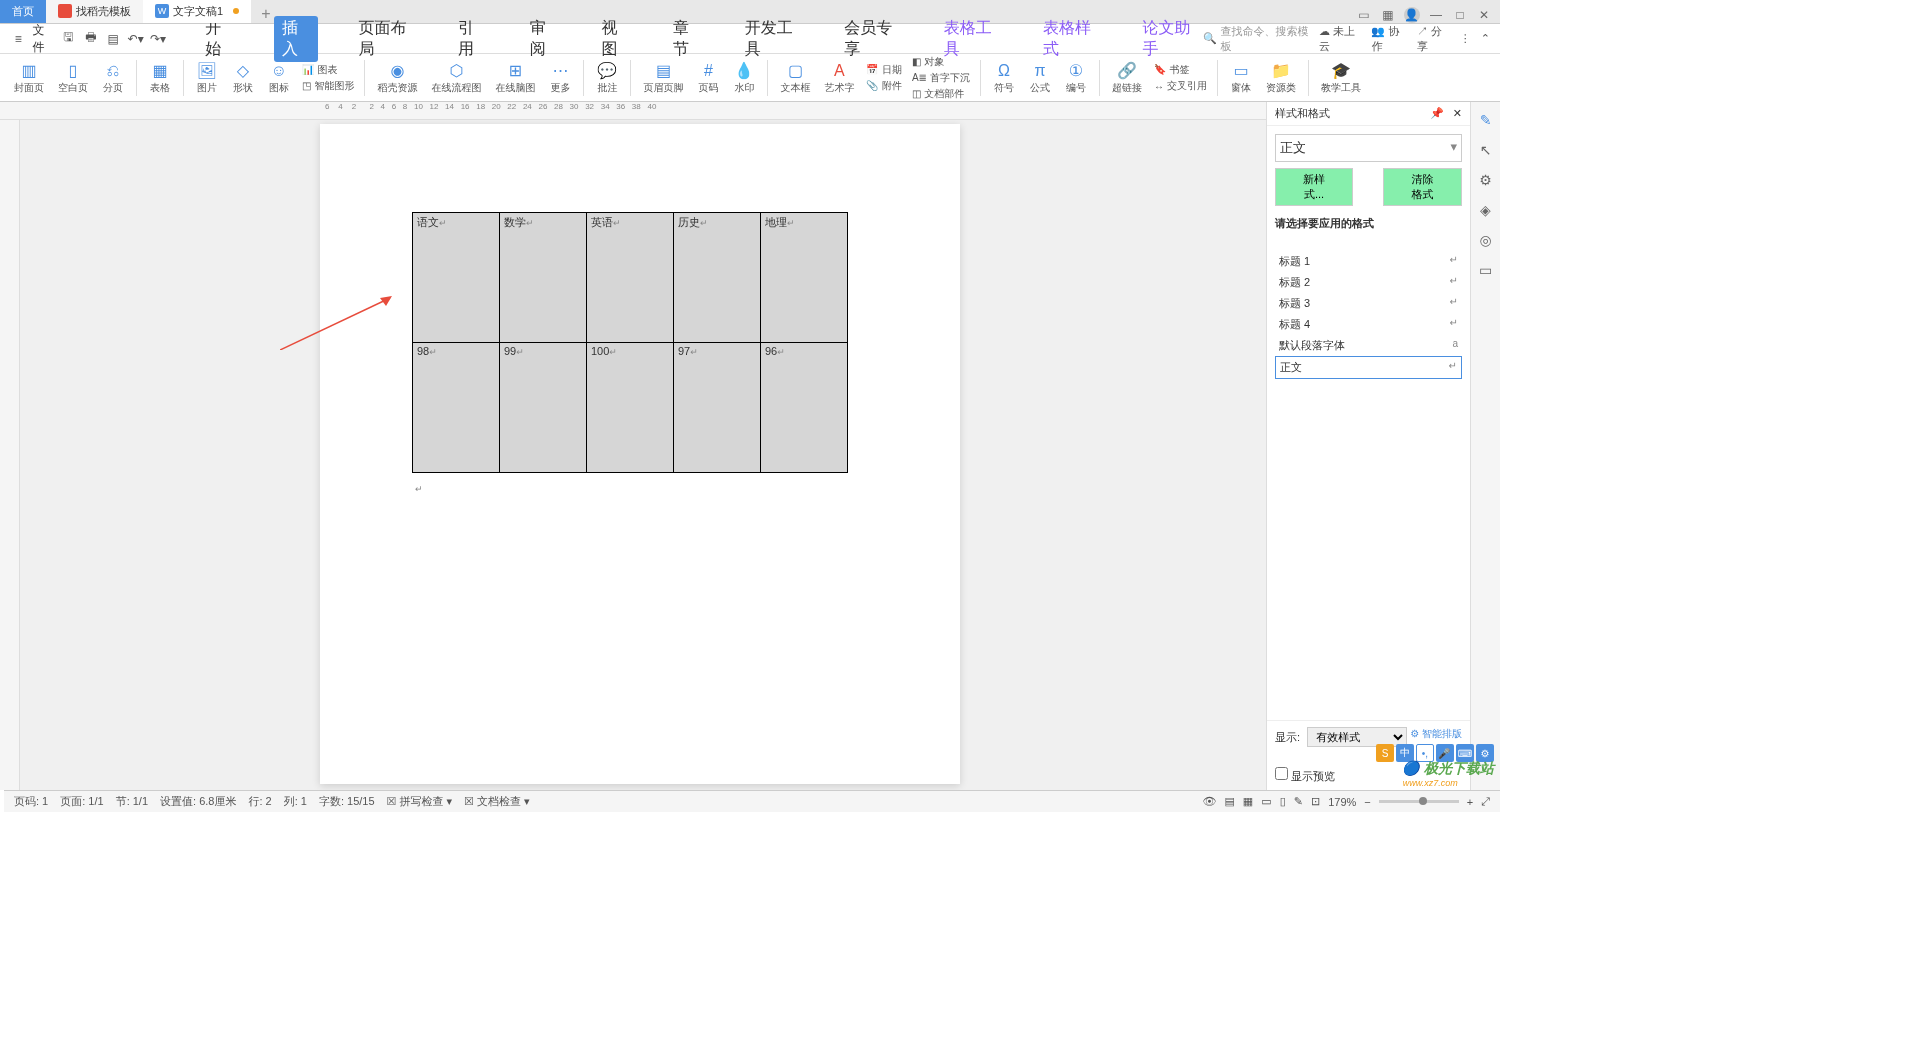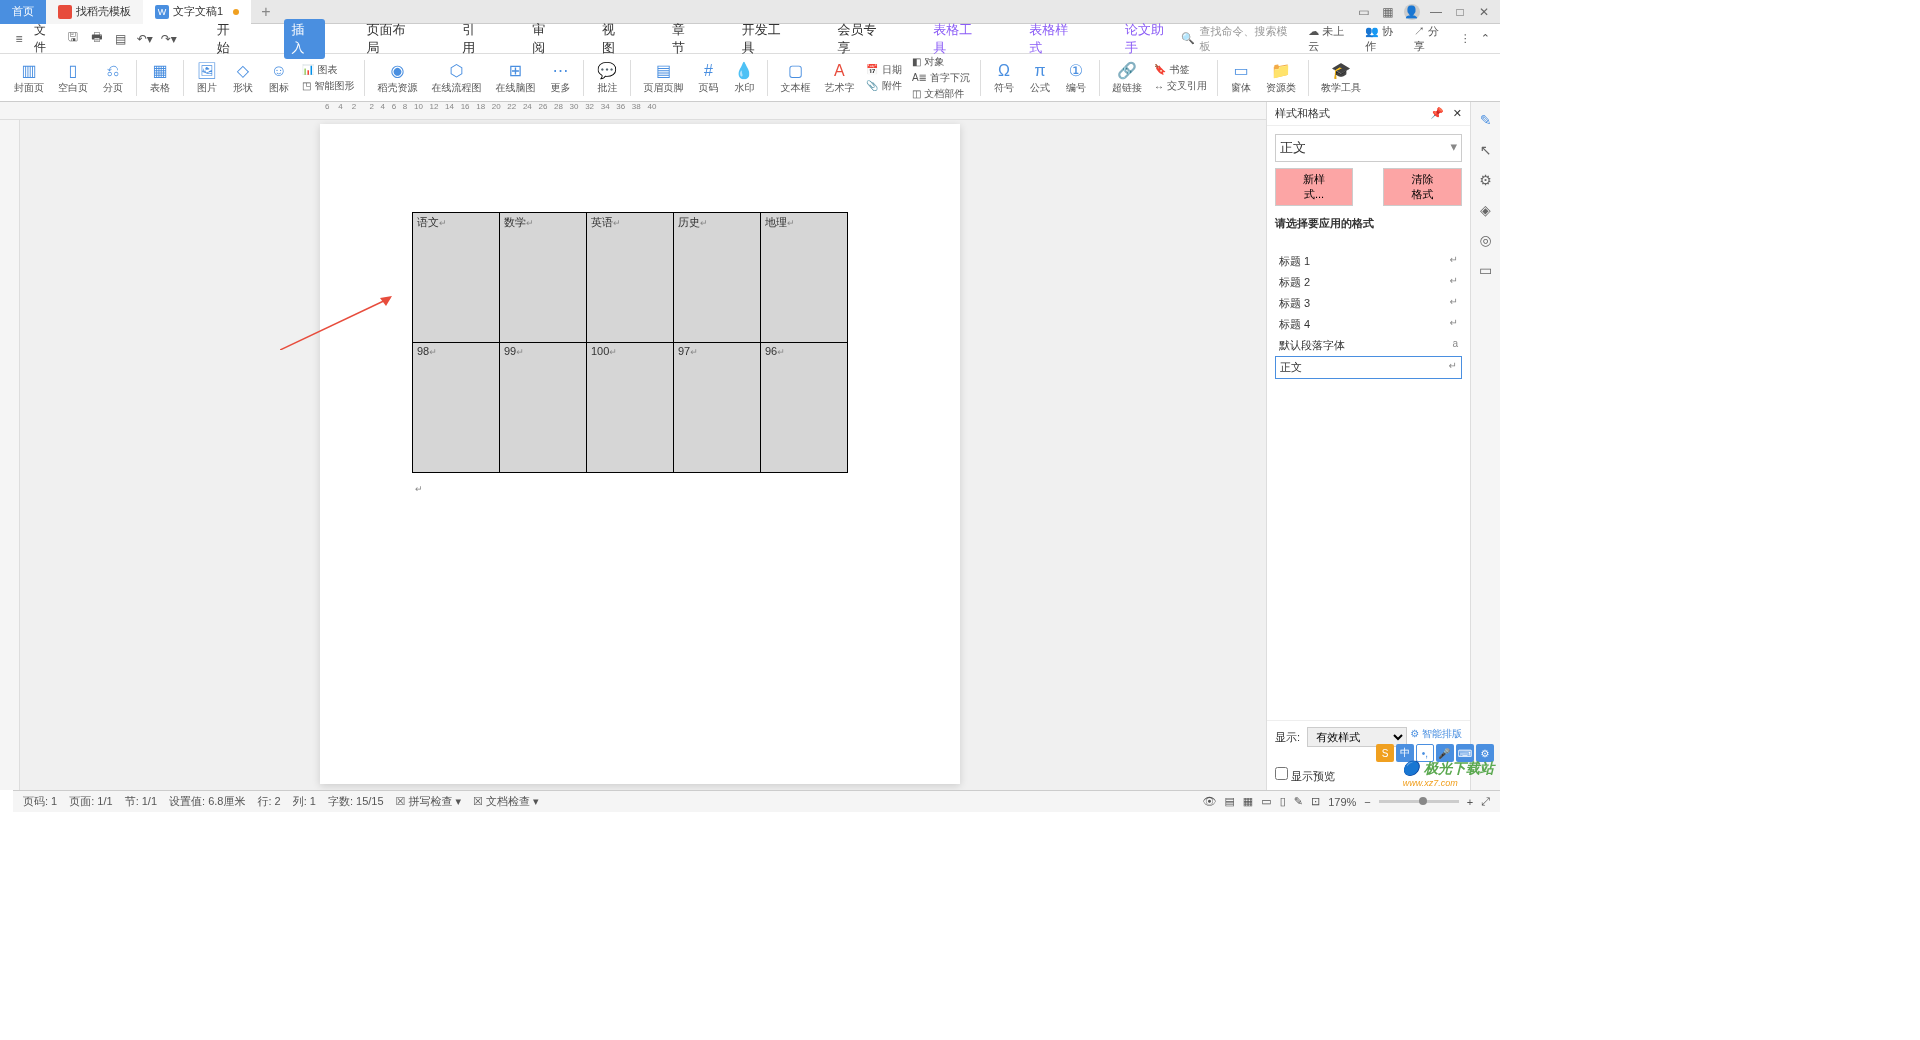--- a/index.html
+++ b/index.html
@@ -1,35 +1,35 @@
 <!DOCTYPE html>
 <html><head>
 <meta charset="utf-8">
 <style>
 * { margin: 0; padding: 0; box-sizing: border-box; font-family: "Microsoft YaHei", sans-serif; }
 body { background: #fff; font-size: 12px; color: #333; overflow: hidden; width: 1500px; height: 812px; position: relative; }
 
 
-.titlebar { height: 24px; background: #e8e8e8; display: flex; align-items: center; border-bottom: 1px solid #ccc; }
+.titlebar { height: 24px; background: #e8e8e8; display: flex; align-items: flex-end; border-bottom: 1px solid #ccc; }
 .tab { height: 24px; padding: 0 12px; display: flex; align-items: center; gap: 4px; font-size: 11px; cursor: pointer; position: relative; }
 .tab.active { background: #4a8fe0; color: #fff; }
 .tab.template { background: #f5f5f5; }
 .tab.doc { background: #fff; }
 .tab .icon { width: 14px; height: 14px; display: inline-block; }
 .tab .dot { width: 6px; height: 6px; background: #f0a020; border-radius: 50%; margin-left: 6px; }
 .add-tab { padding: 0 10px; color: #888; font-size: 16px; cursor: pointer; }
 .titlebar-right { margin-left: auto; display: flex; align-items: center; gap: 8px; padding-right: 8px; }
 .titlebar-right span { width: 16px; height: 16px; display: flex; align-items: center; justify-content: center; color: #666; font-size: 12px; cursor: pointer; }
 
 
 .menubar { height: 30px; background: #fff; display: flex; align-items: center; border-bottom: 1px solid #ddd; padding: 0 10px; gap: 2px; }
 .menu-left { display: flex; align-items: center; gap: 6px; }
 .menu-icon { width: 18px; height: 18px; display: flex; align-items: center; justify-content: center; color: #555; cursor: pointer; }
 .menu-items { display: flex; gap: 14px; margin-left: 10px; }
-.menu-item { font-size: 13px; color: #333; cursor: pointer; padding: 2px 3px; margin-left: 24px; }
+.menu-item { font-size: 16px; color: #333; cursor: pointer; padding: 2px 3px; margin-left: 24px; }
 .menu-item.active { background: #4a8fe0; color: #fff; border-radius: 3px; padding: 2px 8px; }
 .menu-item.blue { color: #8b5cf6; }
 .menu-right { margin-left: auto; display: flex; align-items: center; gap: 10px; font-size: 11px; color: #555; }
 .search-area { display: flex; align-items: center; gap: 4px; color: #999; }
 
 
 .ribbon { height: 48px; background: #fff; border-bottom: 1px solid #ccc; display: flex; align-items: center; padding: 0 8px; gap: 2px; }
 .ribbon-group { display: flex; flex-direction: column; align-items: center; padding: 0 6px; font-size: 10px; color: #555; cursor: pointer; }
 .ribbon-group .ico { width: 22px; height: 20px; display: flex; align-items: center; justify-content: center; font-size: 16px; color: #4a8fe0; }
 .ribbon-sep { width: 1px; height: 36px; background: #ddd; margin: 0 4px; }
@@ -53,35 +53,35 @@
 
 
 .arrow { position: absolute; left: 260px; top: 170px; width: 120px; height: 60px; pointer-events: none; }
 
 
 .right-panel { position: absolute; top: 102px; right: 30px; bottom: 22px; width: 204px; background: #fff; border-left: 1px solid #ddd; display: flex; flex-direction: column; }
 .panel-header { height: 24px; display: flex; align-items: center; justify-content: space-between; padding: 0 8px; font-size: 11px; border-bottom: 1px solid #eee; }
 .panel-body { padding: 8px; font-size: 11px; }
 .style-select { width: 100%; border: 1px solid #ccc; padding: 4px; font-size: 13px; margin-bottom: 6px; }
 .style-btns { display: flex; gap: 30px; margin-bottom: 10px; justify-content: center;}
-.style-btn { border: 1px solid #ccc; padding: 3px 26px; font-size: 11px; background: #fca5a5; cursor: pointer; }
+.style-btn { border: 1px solid #ccc; padding: 3px 26px; font-size: 11px; background: #86efac; cursor: pointer; }
 .style-list { }
 .style-item { padding: 3px 4px; display: flex; justify-content: space-between; font-size: 11px; cursor: pointer; }
 .style-item.selected { border: 1px solid #4a8fe0; }
 .style-item .ret { font-size: 10px; color: #888; }
 .panel-footer { margin-top: auto; padding: 6px 8px; font-size: 11px; border-top: 1px solid #eee; }
 .show-select { width: 100px; border: 1px solid #ccc; padding: 2px 4px; font-size: 11px; margin-left: 4px; }
 
 
 .side-toolbar { position: absolute; top: 102px; right: 0; width: 30px; bottom: 22px; background: #f5f5f5; border-left: 1px solid #ddd; display: flex; flex-direction: column; align-items: center; gap: 10px; padding-top: 8px; }
 .side-toolbar span { width: 20px; height: 20px; display: flex; align-items: center; justify-content: center; color: #666; cursor: pointer; font-size: 14px; }
 .side-toolbar span.active { color: #4a8fe0; }
 
 
-.statusbar { position: absolute; bottom: 0; left: 13px; right: 0; height: 22px; background: #f5f5f5; border-top: 1px solid #ccc; display: flex; align-items: center; padding: 0 10px; font-size: 11px; color: #555; gap: 12px; }
+.statusbar { position: absolute; bottom: 0; left: 4px; right: 0; height: 22px; background: #f5f5f5; border-top: 1px solid #ccc; display: flex; align-items: center; padding: 0 10px; font-size: 11px; color: #555; gap: 12px; }
 .statusbar .right { margin-left: auto; display: flex; align-items: center; gap: 8px; }
 .zoom-slider { width: 80px; height: 3px; background: #ccc; position: relative; }
 .zoom-slider::after { content: ''; position: absolute; left: 40px; top: -3px; width: 8px; height: 8px; background: #888; border-radius: 50%; }
 
 
 .watermark { position: absolute; right: 6px; bottom: 24px; font-size: 10px; color: #5aa84f; font-style: italic; }
 .watermark .sub { color: #f0a020; font-size: 9px; }
 
 
 .ime-bar { position: absolute; right: 6px; bottom: 50px; display: flex; gap: 2px; }

